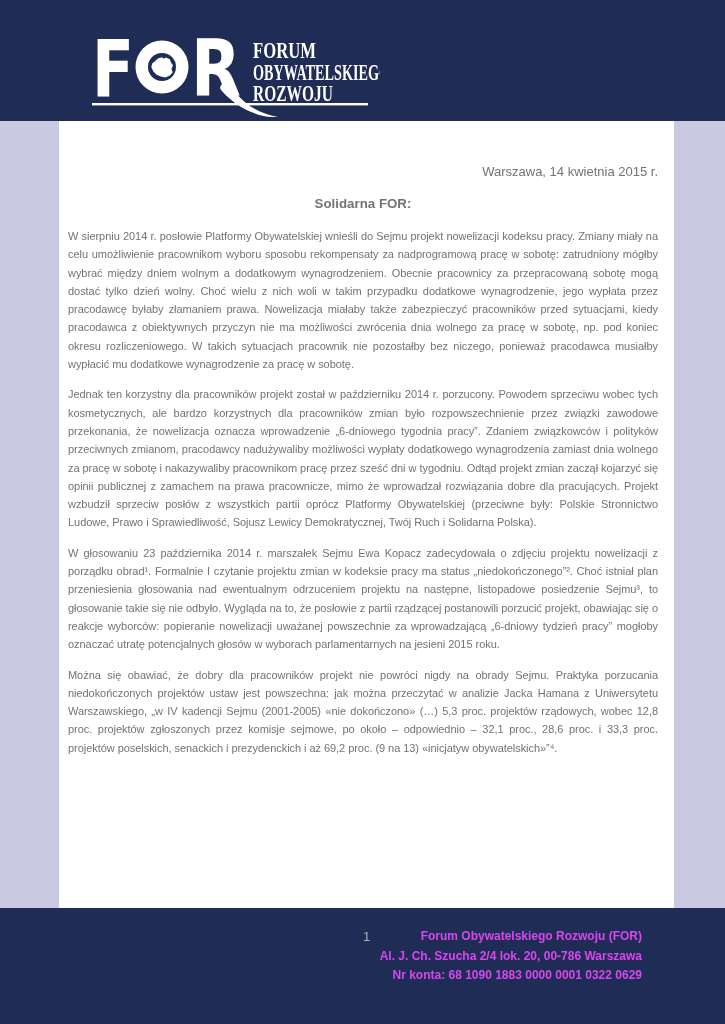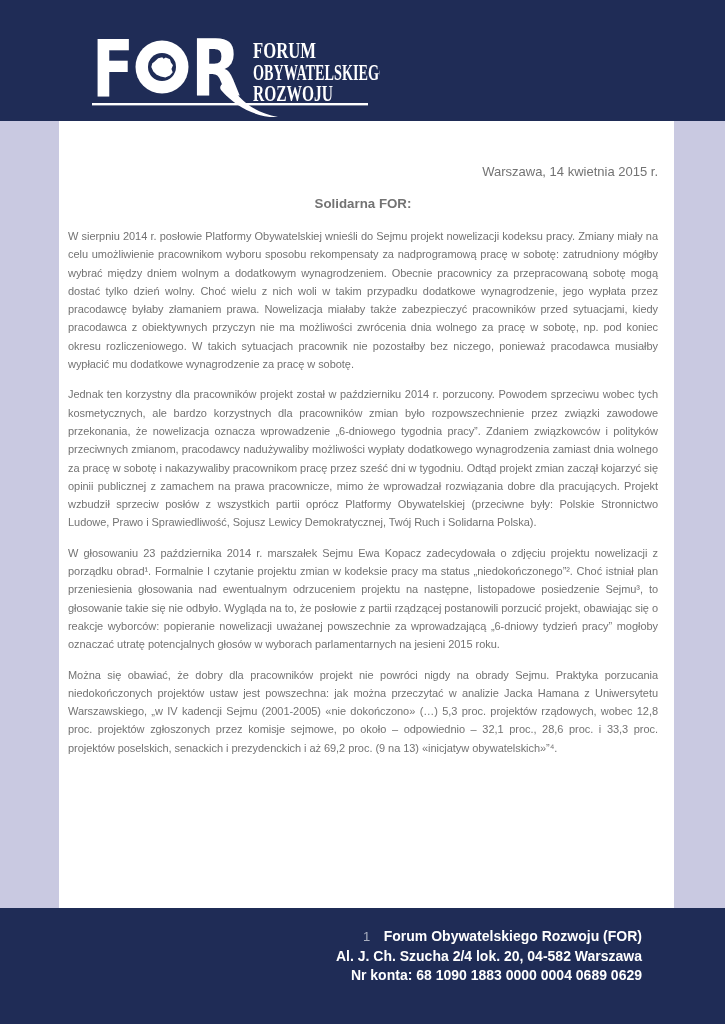--- a/index.html
+++ b/index.html
@@ -62,23 +62,23 @@
   .page-number {
     position:absolute; top:21px; left:59px;
     width:615px;
     text-align:center;
     color:#aab0c0;
     font-size:13px;
   }
   .footer-contact {
     position:absolute; top:19px; right:83px;
     text-align:right;
-    color:#ffffff;
+    color:#d946ef;
     font-weight:bold;
-    font-size:14px;
+    font-size:12px;
     line-height:19.6px;
   }
 </style>
 </head>
 <body>
 
 <div class="header-band">
   <svg class="logo-svg" width="290" height="96" viewBox="0 0 290 96" xmlns="http://www.w3.org/2000/svg">
 
     <rect x="2" y="75" width="276" height="2.4" fill="#ffffff"></rect>
@@ -109,16 +109,16 @@
     <p class="body-par">Jednak ten korzystny dla pracowników projekt został w październiku 2014 r. porzucony. Powodem sprzeciwu wobec tych kosmetycznych, ale bardzo korzystnych dla pracowników zmian było rozpowszechnienie przez związki zawodowe przekonania, że nowelizacja oznacza wprowadzenie „6-dniowego tygodnia pracy”. Zdaniem związkowców i polityków przeciwnych zmianom, pracodawcy nadużywaliby możliwości wypłaty dodatkowego wynagrodzenia zamiast dnia wolnego za pracę w sobotę i nakazywaliby pracownikom pracę przez sześć dni w tygodniu. Odtąd projekt zmian zaczął kojarzyć się opinii publicznej z zamachem na prawa pracownicze, mimo że wprowadzał rozwiązania dobre dla pracujących. Projekt wzbudził sprzeciw posłów z wszystkich partii oprócz Platformy Obywatelskiej (przeciwne były: Polskie Stronnictwo Ludowe, Prawo i Sprawiedliwość, Sojusz Lewicy Demokratycznej, Twój Ruch i Solidarna Polska).</p>
     <p class="body-par">W głosowaniu 23 października 2014 r. marszałek Sejmu Ewa Kopacz zadecydowała o zdjęciu projektu nowelizacji z porządku obrad¹. Formalnie I czytanie projektu zmian w kodeksie pracy ma status „niedokończonego”². Choć istniał plan przeniesienia głosowania nad ewentualnym odrzuceniem projektu na następne, listopadowe posiedzenie Sejmu³, to głosowanie takie się nie odbyło. Wygląda na to, że posłowie z partii rządzącej postanowili porzucić projekt, obawiając się o reakcje wyborców: popieranie nowelizacji uważanej powszechnie za wprowadzającą „6-dniowy tydzień pracy” mogłoby oznaczać utratę potencjalnych głosów w wyborach parlamentarnych na jesieni 2015 roku.</p>
     <p class="body-par">Można się obawiać, że dobry dla pracowników projekt nie powróci nigdy na obrady Sejmu. Praktyka porzucania niedokończonych projektów ustaw jest powszechna: jak można przeczytać w analizie Jacka Hamana z Uniwersytetu Warszawskiego, „w IV kadencji Sejmu (2001-2005) «nie dokończono» (…) 5,3 proc. projektów rządowych, wobec 12,8 proc. projektów zgłoszonych przez komisje sejmowe, po około – odpowiednio – 32,1 proc., 28,6 proc. i 33,3 proc. projektów poselskich, senackich i prezydenckich i aż 69,2 proc. (9 na 13) «inicjatyw obywatelskich»”⁴.</p>
   </div>
 </div>
 
 <div class="footer-band">
   <div class="page-number">1</div>
   <div class="footer-contact">
     <div>Forum Obywatelskiego Rozwoju (FOR)</div>
-    <div>Al. J. Ch. Szucha 2/4 lok. 20, 04-582 Warszawa</div>
-    <div>Nr konta: 68 1090 1883 0000 0004 0689 0629</div>
+    <div>Al. J. Ch. Szucha 2/4 lok. 20, 00-786 Warszawa</div>
+    <div>Nr konta: 68 1090 1883 0000 0001 0322 0629</div>
   </div>
 </div>
 
 </body></html>

